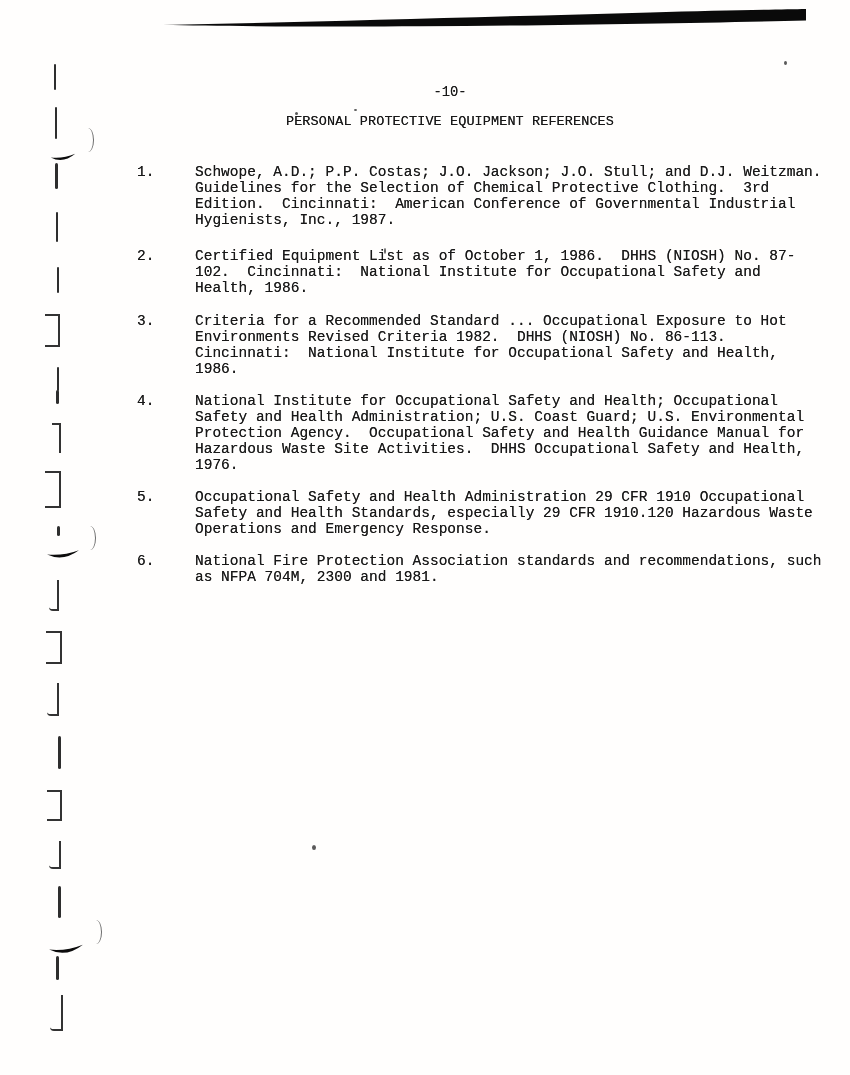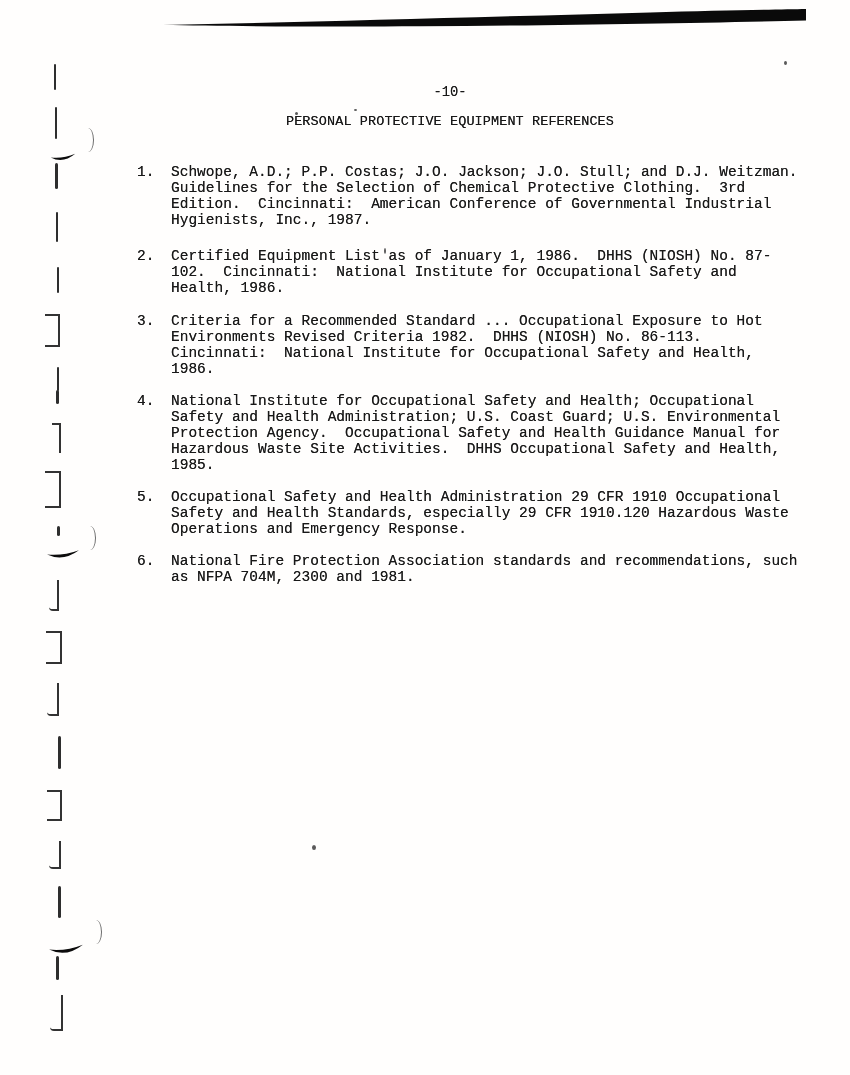--- a/index.html
+++ b/index.html
@@ -55,21 +55,21 @@
     line-height: 16.1px;
   }
   .ref-number {
     position: absolute;
     left: 0;
     top: 0;
     white-space: pre;
     text-shadow: 0 0 0.5px rgba(20,20,20,0.75);
   }
   .ref-text {
-    margin-left: 34px;
+    margin-left: 58px;
     white-space: pre;
     text-shadow: 0 0 0.5px rgba(20,20,20,0.75);
   }
   
   .mark { position: absolute; }
   .mark.vline { background: #2e2e2e; border-radius: 2px; }
   .mark.bracket {
     border-top: 2px solid #333;
     border-right: 2.5px solid #333;
     border-bottom: 2px solid #333;
@@ -156,40 +156,40 @@
   <div class="ref" style="top:164px">
     <span class="ref-number">1.</span>
     <div class="ref-text">Schwope, A.D.; P.P. Costas; J.O. Jackson; J.O. Stull; and D.J. Weitzman.
 Guidelines for the Selection of Chemical Protective Clothing.  3rd
 Edition.  Cincinnati:  American Conference of Governmental Industrial
 Hygienists, Inc., 1987.</div>
   </div>
 
   <div class="ref" style="top:248px">
     <span class="ref-number">2.</span>
-    <div class="ref-text">Certified Equipment List as of January 1, 1986.  DHHS (NIOSH) No. 87-
+    <div class="ref-text">Certified Equipment List as of October 1, 1986.  DHHS (NIOSH) No. 87-
 102.  Cincinnati:  National Institute for Occupational Safety and
 Health, 1986.</div>
   </div>
 
   <div class="ref" style="top:313px">
     <span class="ref-number">3.</span>
     <div class="ref-text">Criteria for a Recommended Standard ... Occupational Exposure to Hot
 Environments Revised Criteria 1982.  DHHS (NIOSH) No. 86-113.
 Cincinnati:  National Institute for Occupational Safety and Health,
 1986.</div>
   </div>
 
   <div class="ref" style="top:393px">
     <span class="ref-number">4.</span>
     <div class="ref-text">National Institute for Occupational Safety and Health; Occupational
 Safety and Health Administration; U.S. Coast Guard; U.S. Environmental
 Protection Agency.  Occupational Safety and Health Guidance Manual for
 Hazardous Waste Site Activities.  DHHS Occupational Safety and Health,
-1985.</div>
+1976.</div>
   </div>
 
   <div class="ref" style="top:489px">
     <span class="ref-number">5.</span>
     <div class="ref-text">Occupational Safety and Health Administration 29 CFR 1910 Occupational
 Safety and Health Standards, especially 29 CFR 1910.120 Hazardous Waste
 Operations and Emergency Response.</div>
   </div>
 
   <div class="ref" style="top:553px">

